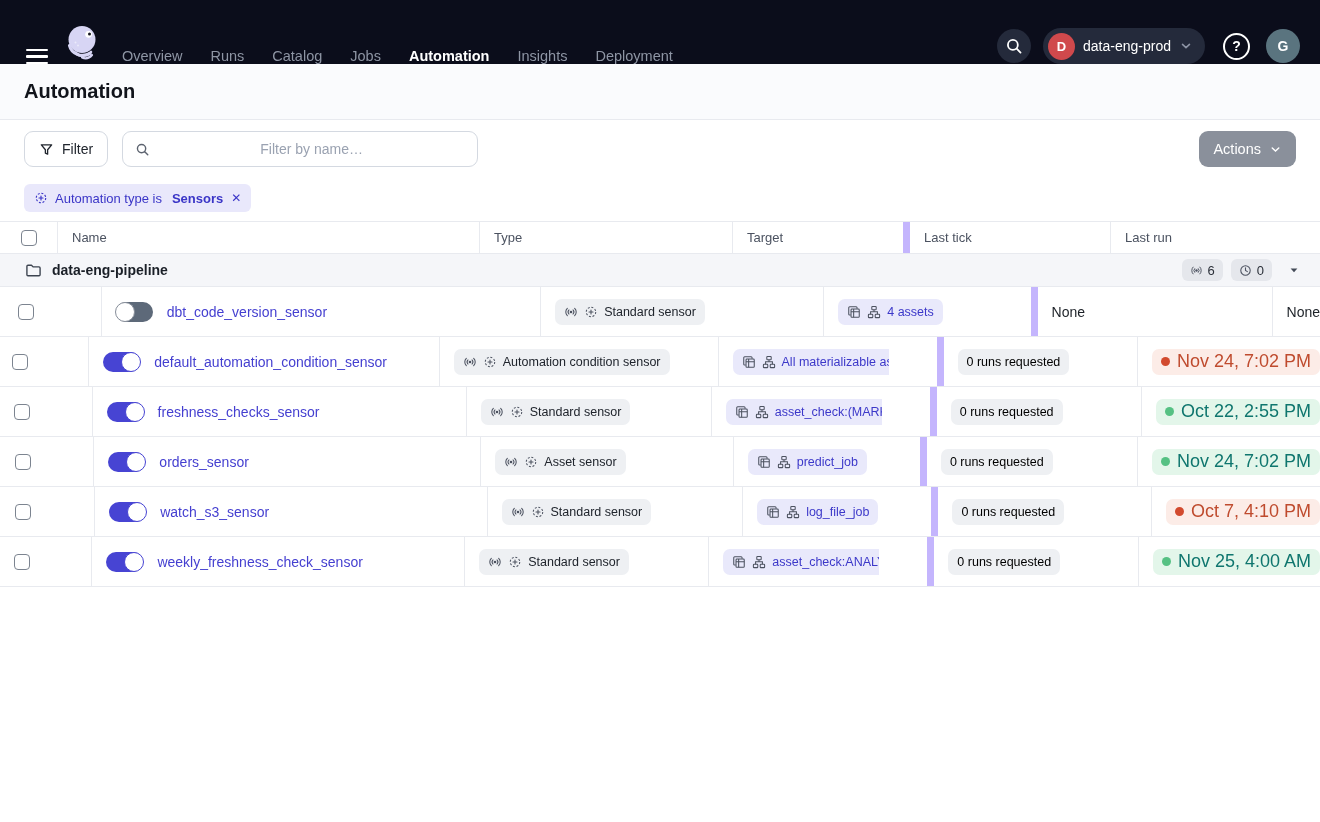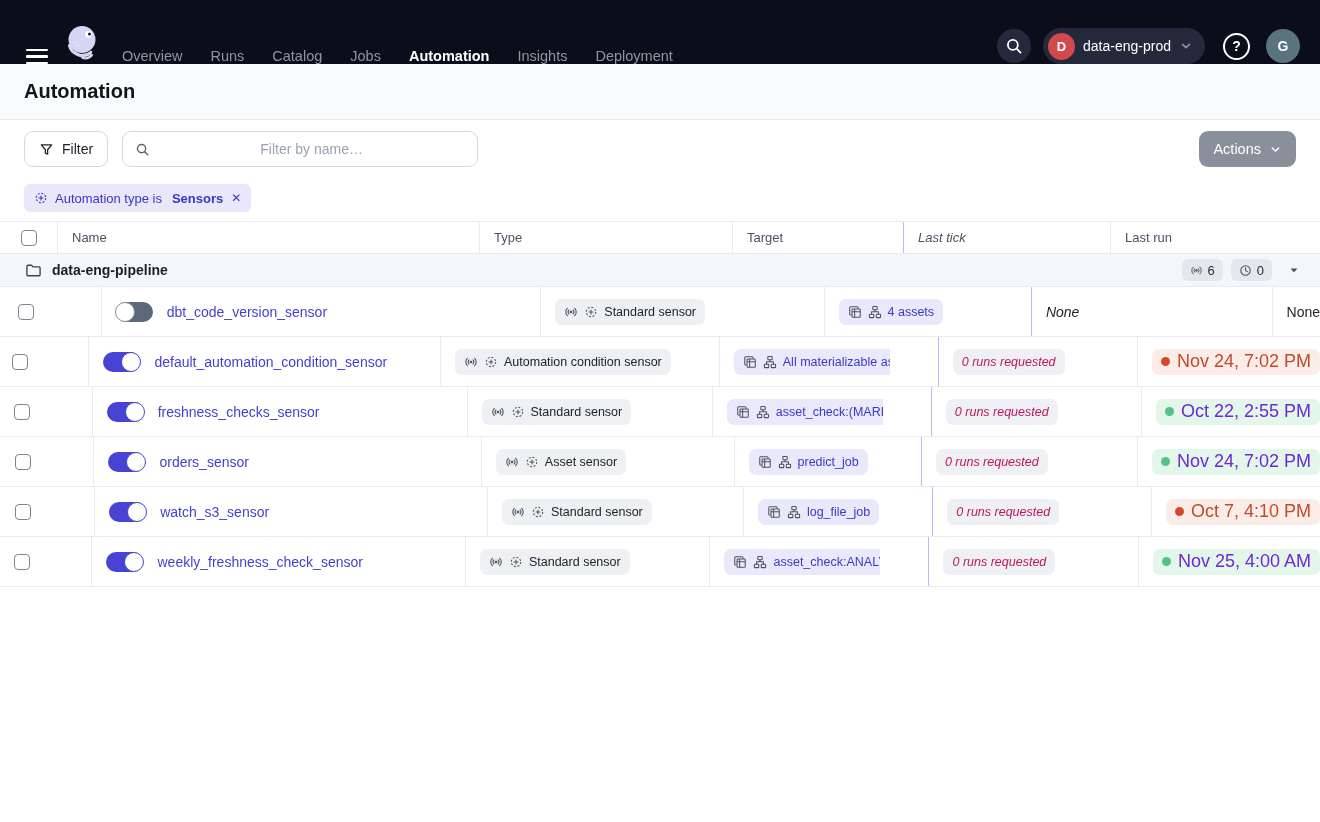--- a/index.html
+++ b/index.html
@@ -44,21 +44,21 @@
   .chip .strong { font-weight:700; margin-left:3px; }
   .chip .x { font-size:12px; font-weight:700; cursor:pointer; margin-left:1px; }
 
   
   .thead { display:flex; height:32px; border-bottom:1px solid #e8eaef; color:#4b5260; font-size:13px; }
   .cell { display:flex; align-items:center; height:100%; padding-left:14px; }
   .c-check { width:57px; justify-content:center; padding-left:0; }
   .c-name  { width:422px; border-left:1px solid #e8eaef; }
   .c-type  { width:253px; border-left:1px solid #e8eaef; }
   .c-target{ width:171px; border-left:1px solid #e8eaef; }
-  .c-tick  { width:207px; border-left:1px solid #c4b5fd;font-style:italic; }
+  .c-tick  { width:207px; border-left:7px solid #c4b5fd; }
   .c-run   { flex:1;      border-left:1px solid #e8eaef; }
   .checkbox { width:16px; height:16px; border:1.6px solid #7c8490; border-radius:4px; background:#fff; cursor:pointer; }
 
   .group-row { height:33px; background:#f5f6f9; border-bottom:1px solid #e8eaef; display:flex; align-items:center; padding:0 16px 0 25px; gap:10px; }
   .group-name { font-size:14px; font-weight:700; color:#1a1f27; }
   .group-right { margin-left:auto; display:flex; align-items:center; gap:8px; }
   .count-pill { height:22px; background:#e5e7ec; border-radius:6px; display:inline-flex; align-items:center; gap:5px; padding:0 8px; font-size:13px; color:#2a2f38; }
   .caret-btn { display:grid; place-items:center; width:20px; height:20px; cursor:pointer; color:#434a57; margin-left:4px; }
 
   .trow { height:50px; display:flex; border-bottom:1px solid #e8eaef; background:#fff;gap:48px; }
@@ -74,27 +74,27 @@
 
   .pill { display:inline-flex; align-items:center; gap:6px; height:26px; border-radius:7px; padding:0 9px; font-size:12.5px; white-space:nowrap; }
   .type-pill { background:#eef0f3; color:#20252d; }
   .type-pill .icon { color:#4c5260; display:flex; }
   .target-pill { background:#e9e9fb; color:#3c38c9; cursor:pointer; flex:0 0 auto; }
   .target-pill .icon { color:#4c5260; display:flex; }
   .clip { overflow:hidden; width:100%; display:flex; }
   .icon { display:flex; align-items:center; }
 
   .tick.plain { font-size:14px; color:#1c2127; }
-  .tick.pill-style { display:inline-flex; align-items:center; height:26px; border-radius:7px; padding:0 9px; font-size:12.5px; background:#eef0f3; color:#be185d; white-space:nowrap; }
+  .tick.pill-style { display:inline-flex; align-items:center; height:26px; border-radius:7px; padding:0 9px; font-size:12.5px; background:#eef0f3; color:#000000; white-space:nowrap; }
 
   .run { display:inline-flex; align-items:center; gap:7px; white-space:nowrap; }
   .run .dot { width:9px; height:9px; border-radius:50%; flex:0 0 auto; }
   .run.plain { font-size:14px; color:#1c2127; }
   .run.success, .run.failure { height:26px; border-radius:7px; padding:0 9px; font-size:18px; }
-  .run.success { background:#e3f6ea; color:#6d28d9; }
+  .run.success { background:#e3f6ea; color:#0f766e; }
   .run.success .dot { background:#55c183; }
   .run.failure { background:#fcece7; color:#bf4b2e; }
   .run.failure .dot { background:#d24a2e; }
 
   svg { display:block; }
 </style>
 </head>
 <body>
 
 <div class="topnav">

